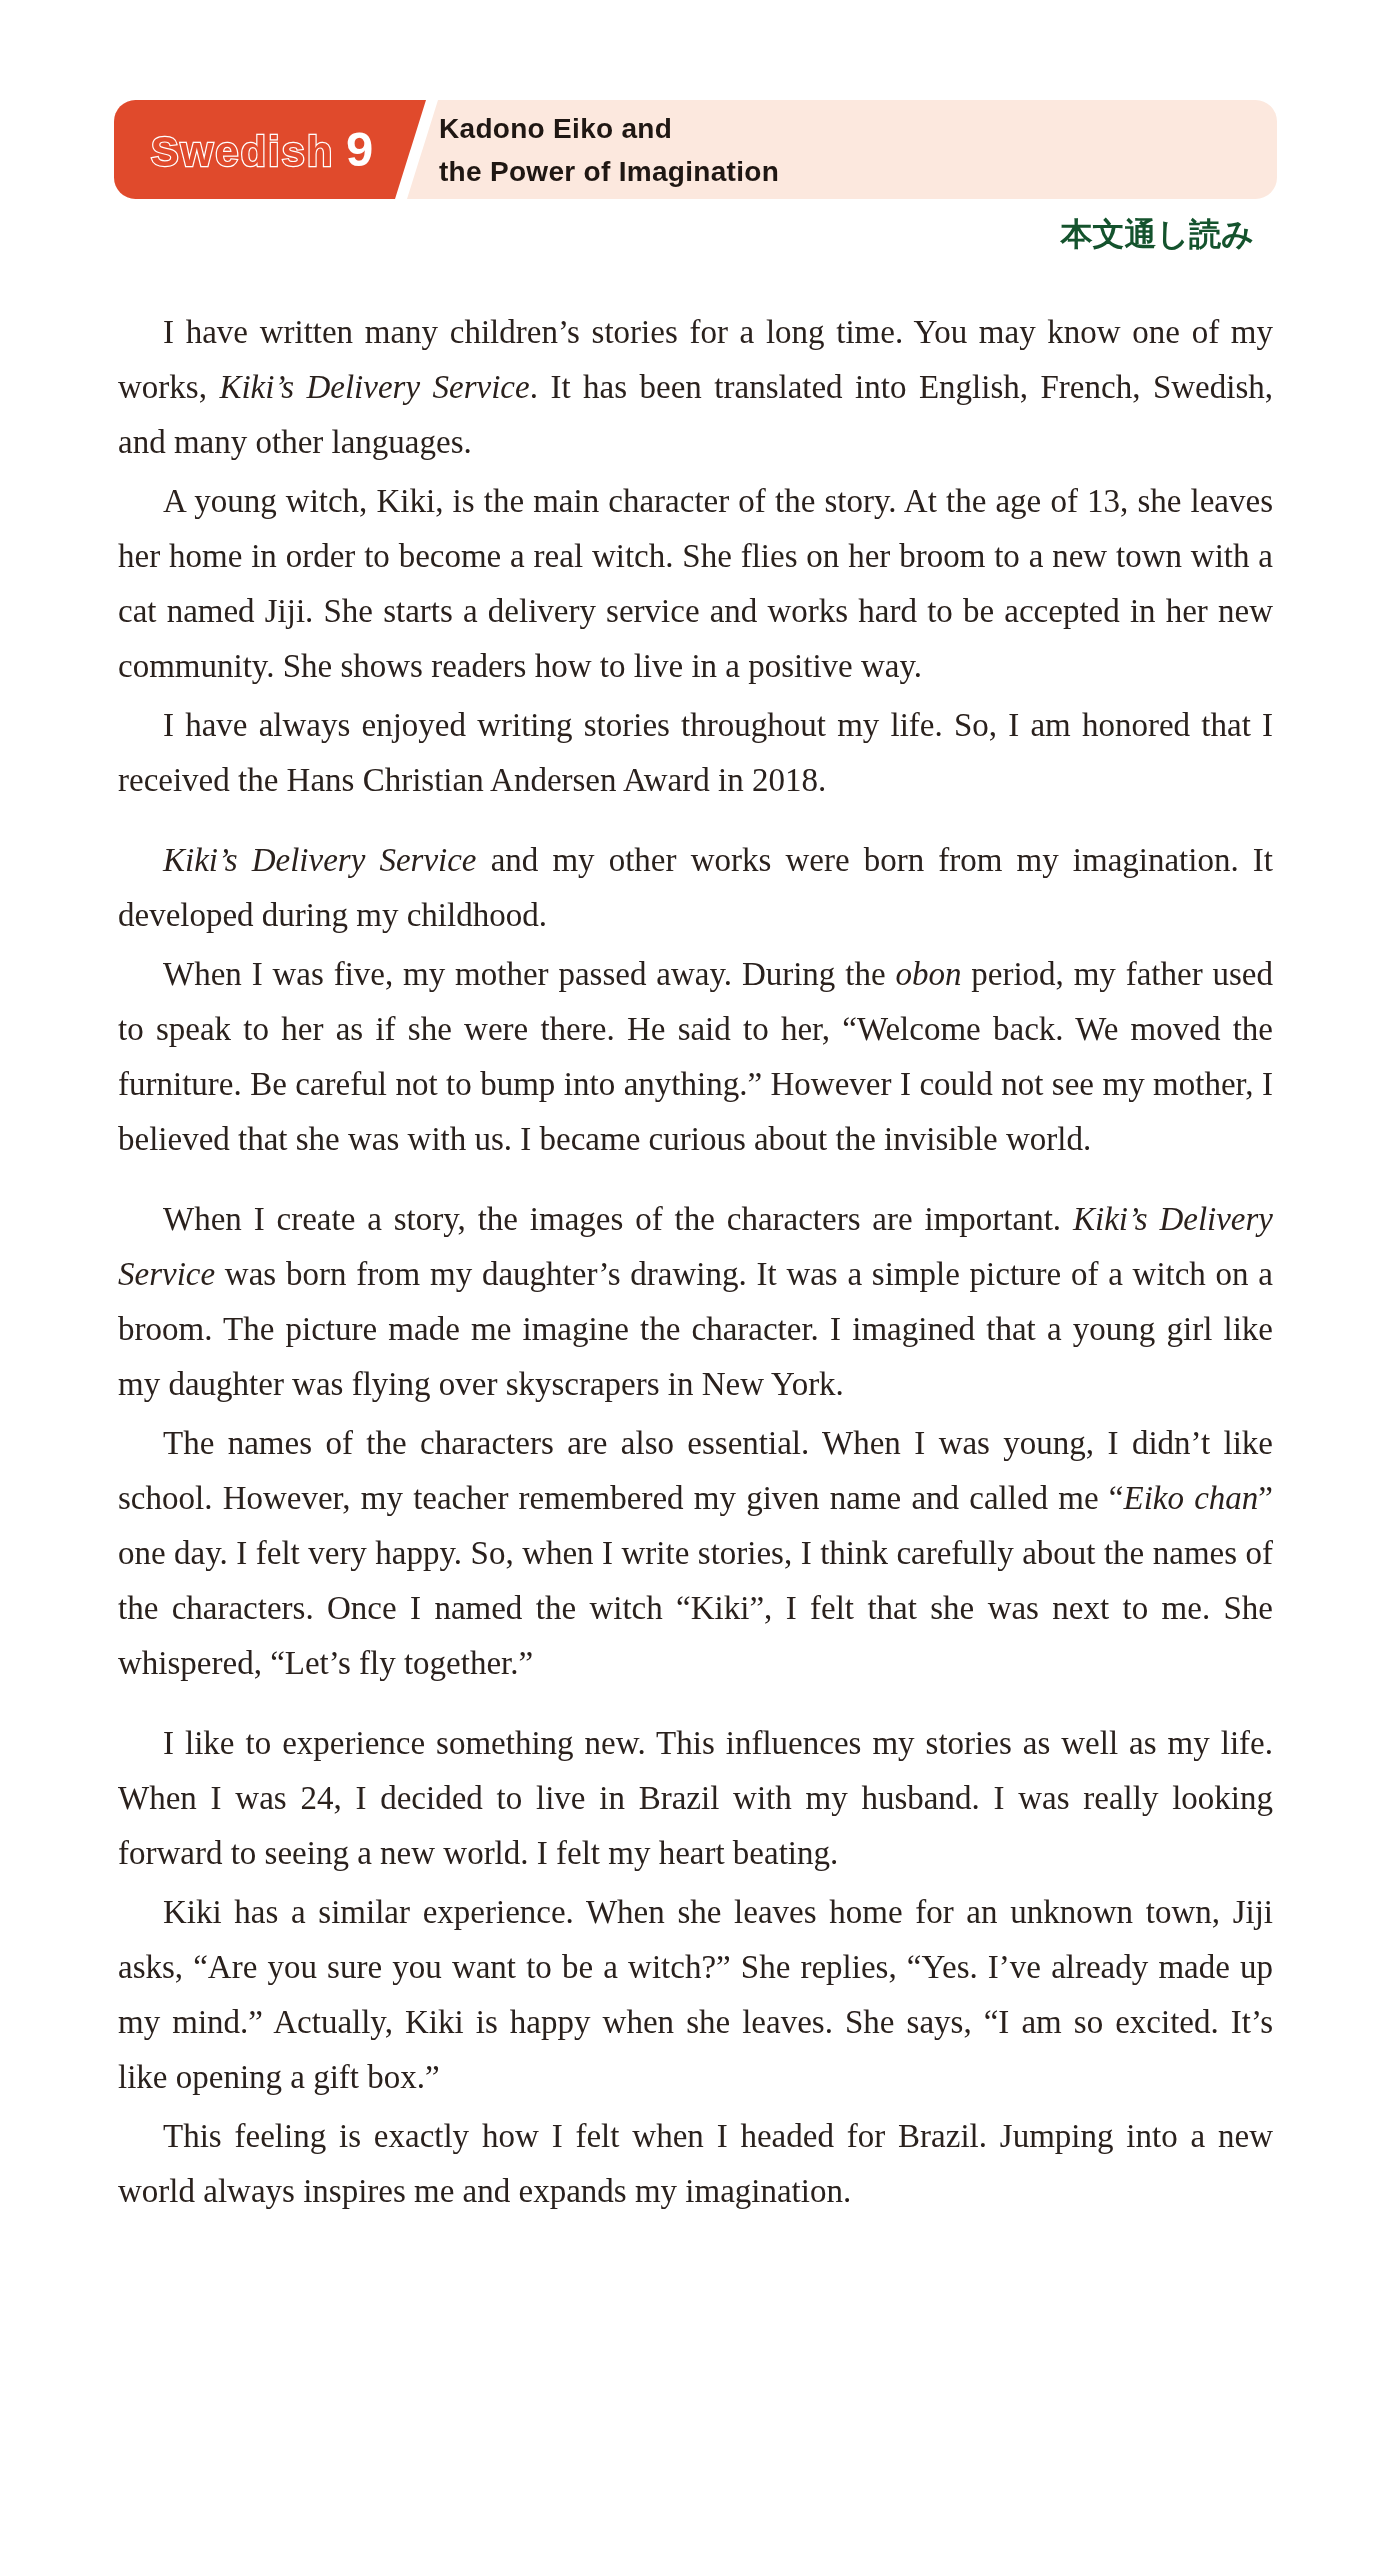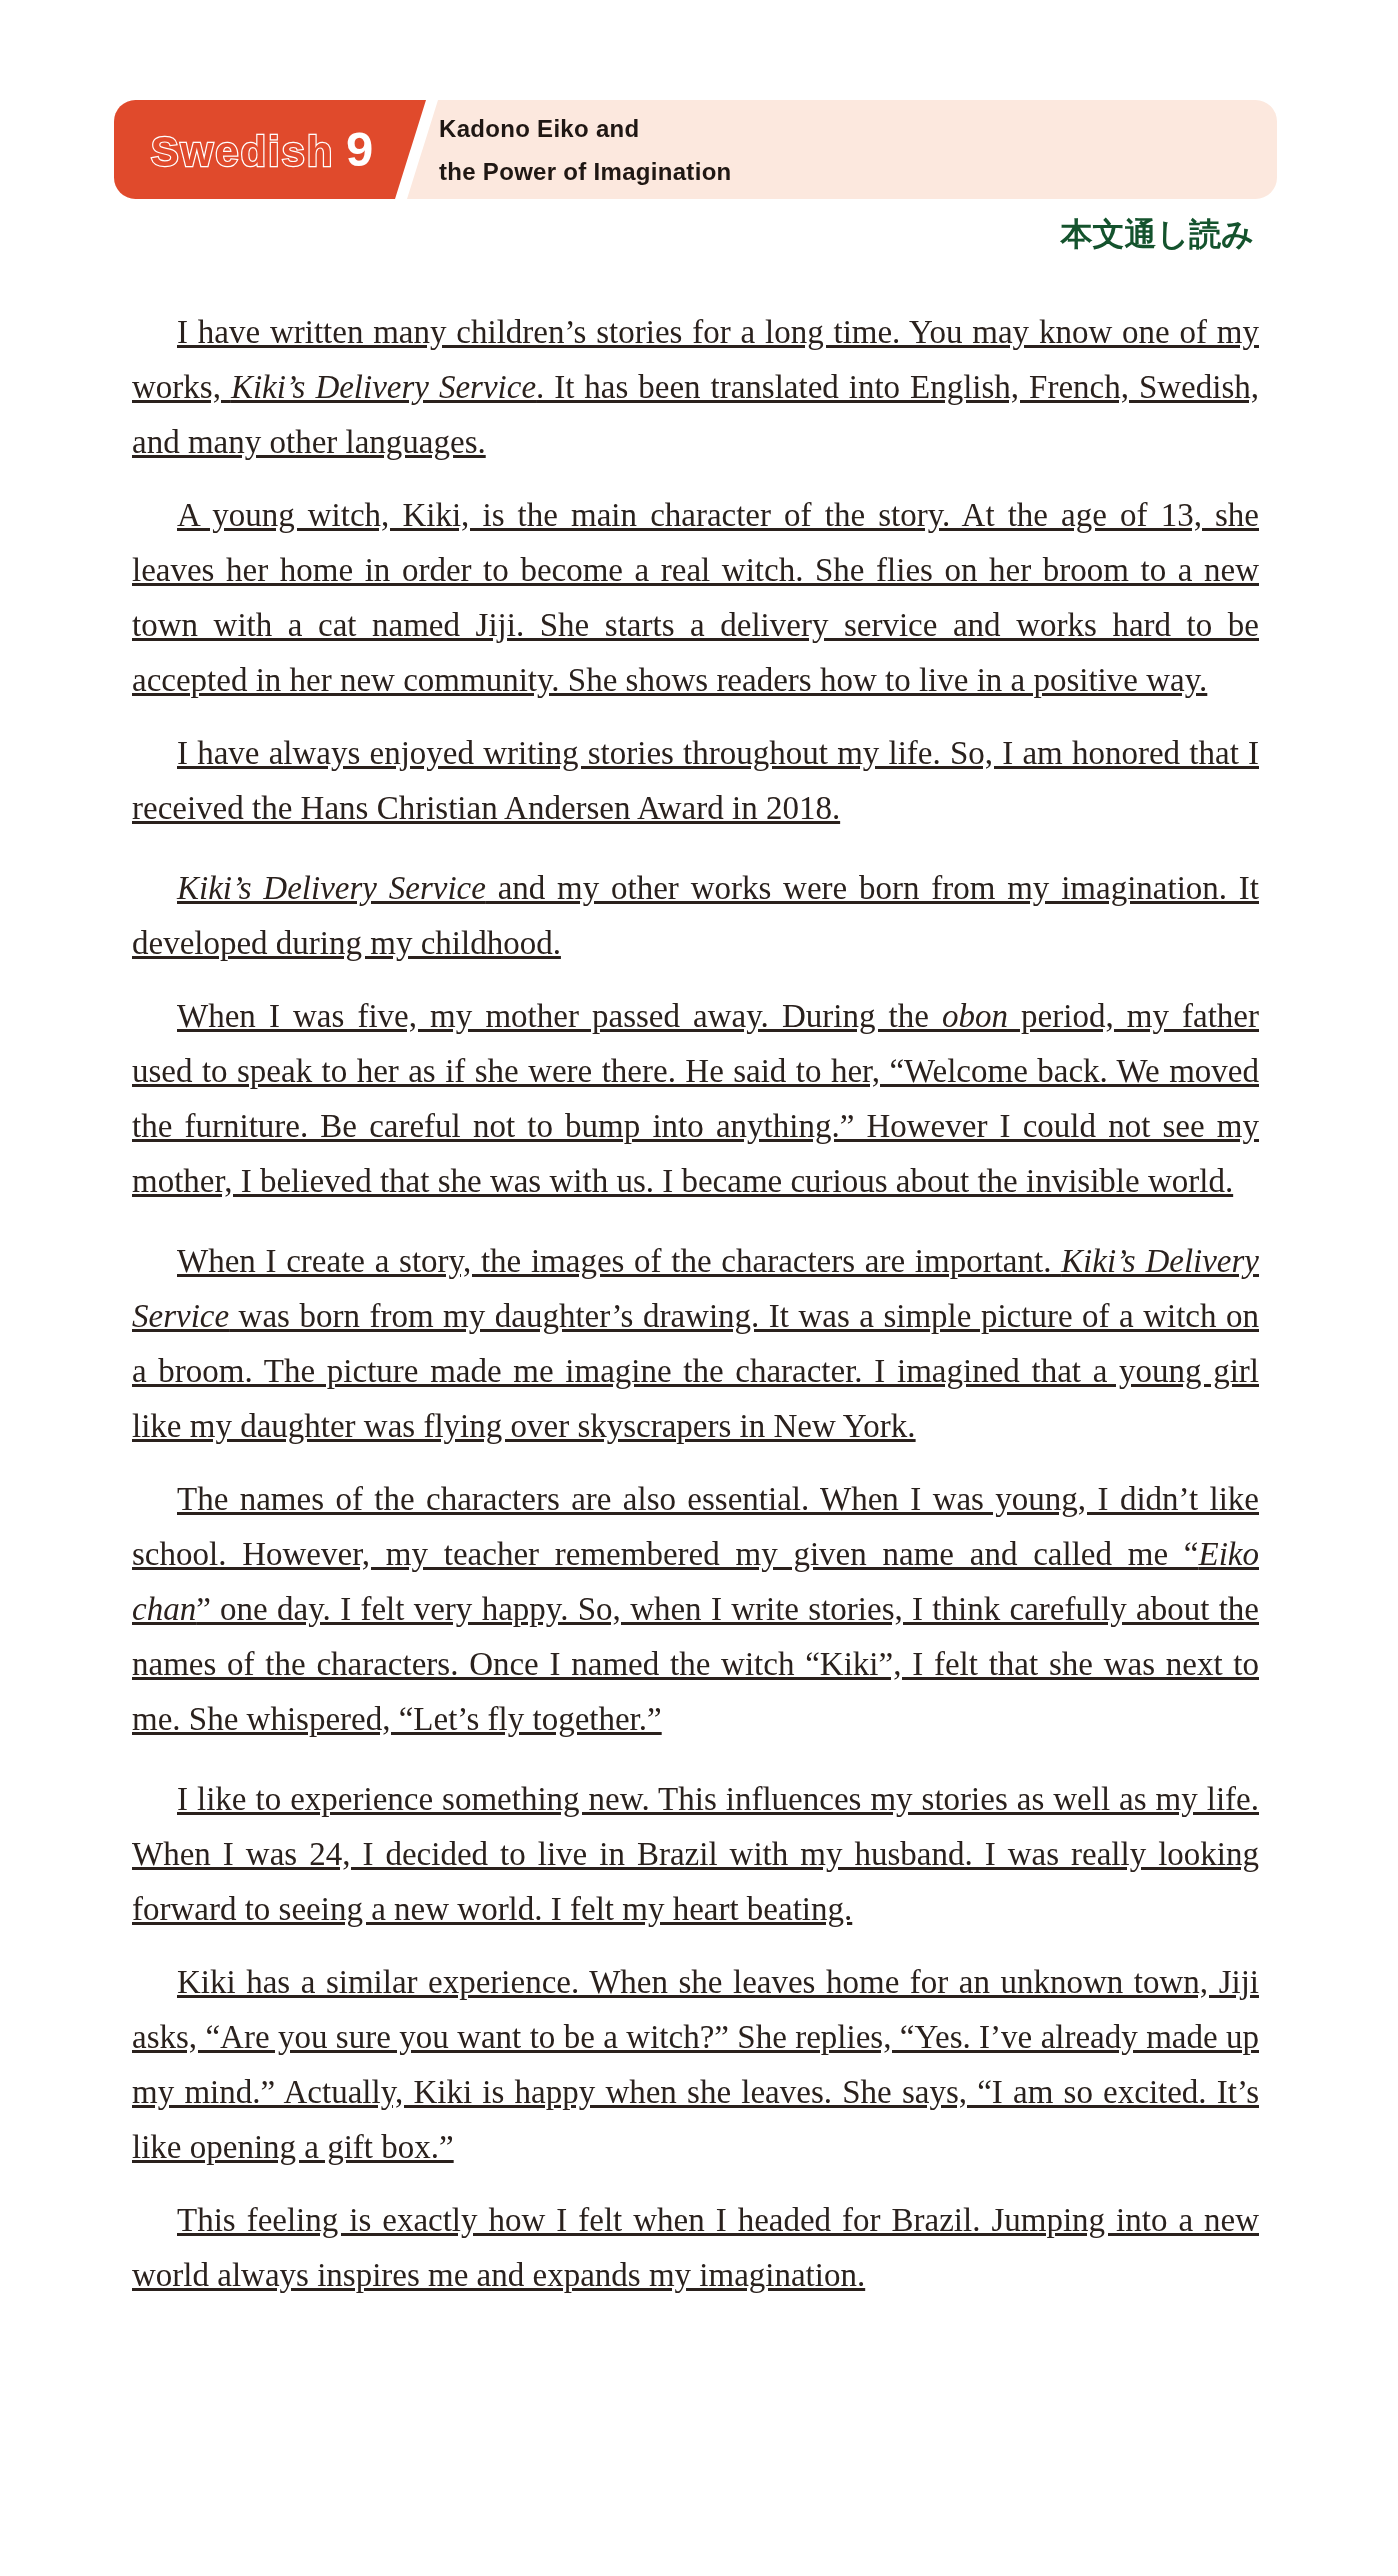--- a/index.html
+++ b/index.html
@@ -65,21 +65,21 @@
     color:#ffffff;
     margin-left:11.7px;
   }
   .banner-title{
     position:absolute;
     left:325px;
     top:50%;
     transform:translateY(-50%);
     font-family:"Liberation Sans", sans-serif;
     font-weight:bold;
-    font-size:24px;
+    font-size:28px;
     line-height:43px;
     letter-spacing:0.3px;
     color:#1f1713;
   }
   
   .subtitle{
     margin:15.6px 145px 0 0;
     text-align:right;
     font-family:"Liberation Sans", sans-serif;
     font-weight:bold;
@@ -91,23 +91,22 @@
   .content{
     margin:51px 122px 0 114px;
     font-size:33px;
     line-height:55px;
     color:var(--ink);
     text-align:justify;
   }
   .section{margin-bottom:25px;}
   .section:last-child{margin-bottom:0;}
   p.para{
-    margin:18px;
+    margin:4px;
     text-indent:45px;
-    text-decoration:underline;
   }
   p.para em{font-style:italic;}
 </style>
 </head>
 <body>
 
 <div class="page">
 
   <div class="banner">
     <div class="wedge white-wedge"></div>

